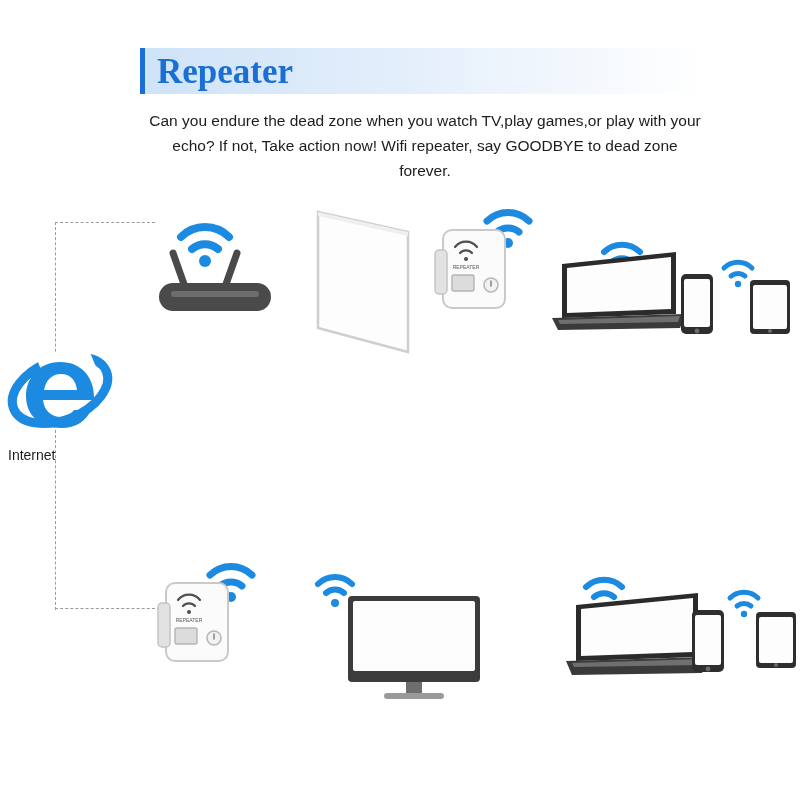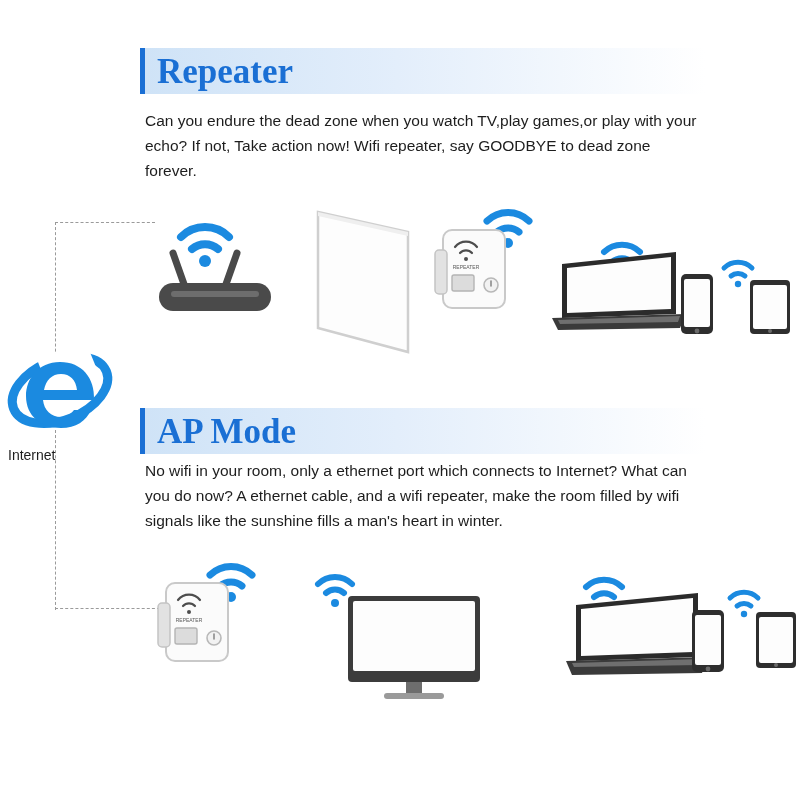--- a/index.html
+++ b/index.html
@@ -94,21 +94,21 @@
                  M38 52 C40 42 46 36 55 36 C64 36 70 42 71 52 Z" fill="#1b8ae0"></path>
       </g>
     </svg>
   </div>
   <div class="internet-label">Internet</div>
 
   <div class="head-band" style="left:140px; top:48px; width:560px;">
     <span class="title">Repeater</span>
   </div>
 
-  <div class="body-text" style="left:145px; top:108px; width:560px;">Can you endure the dead zone when you watch TV,play games,or play with your echo? If not, Take action now! Wifi repeater, say GOODBYE to dead zone forever.</div>
+  <div class="body-text" style="left:145px; top:108px; width:560px;text-align:center;">Can you endure the dead zone when you watch TV,play games,or play with your echo? If not, Take action now! Wifi repeater, say GOODBYE to dead zone forever.</div>
 
   <div class="abs" style="left:145px; top:195px;">
     <svg width="140" height="130" viewBox="0 0 140 130">
 
       <g fill="none" stroke="#1b8ae0" stroke-width="8" stroke-linecap="round">
         <path d="M36 42 A34 34 0 0 1 84 42"></path>
         <path d="M47 54 A20 20 0 0 1 73 54"></path>
       </g>
       <circle cx="60" cy="66" r="6" fill="#1b8ae0"></circle>
 
@@ -185,25 +185,21 @@
         <path d="M18 20 A20 20 0 0 1 46 20"></path>
         <path d="M25 28 A11 11 0 0 1 39 28"></path>
       </g>
       <circle cx="32" cy="36" r="3.2" fill="#1b8ae0"></circle>
       <rect x="44" y="32" width="40" height="54" rx="4" fill="#2e2e2e"></rect>
       <rect x="47" y="37" width="34" height="44" rx="2" fill="#fdfdfd"></rect>
       <circle cx="64" cy="83" r="2" fill="#6b6b6b"></circle>
     </svg>
   </div>
 
-  <div class="head-band" style="left:140px; top:408px; width:560px;">
-    <span class="title">AP Mode</span>
-  </div>
-
-  <div class="body-text" style="left:145px; top:458px; width:565px;">No wifi in your room, only a ethernet port which connects to Internet? What can you do now? A ethernet cable, and a wifi repeater, make the room filled by wifi signals like the sunshine fills a man's heart in winter.</div>
+
 
   <div class="abs" style="left:140px; top:545px;">
     <svg width="130" height="130" viewBox="0 0 130 130">
       <g fill="none" stroke="#1b8ae0" stroke-width="7" stroke-linecap="round">
         <path d="M70 30 A30 30 0 0 1 112 30"></path>
         <path d="M80 41 A17 17 0 0 1 102 41"></path>
       </g>
       <circle cx="91" cy="52" r="5" fill="#1b8ae0"></circle>
       <rect x="26" y="38" width="62" height="78" rx="9" fill="#fbfbfb" stroke="#c9c9c9" stroke-width="2"></rect>
       <rect x="18" y="58" width="12" height="44" rx="4" fill="#e2e2e2" stroke="#c4c4c4" stroke-width="1.5"></rect>

